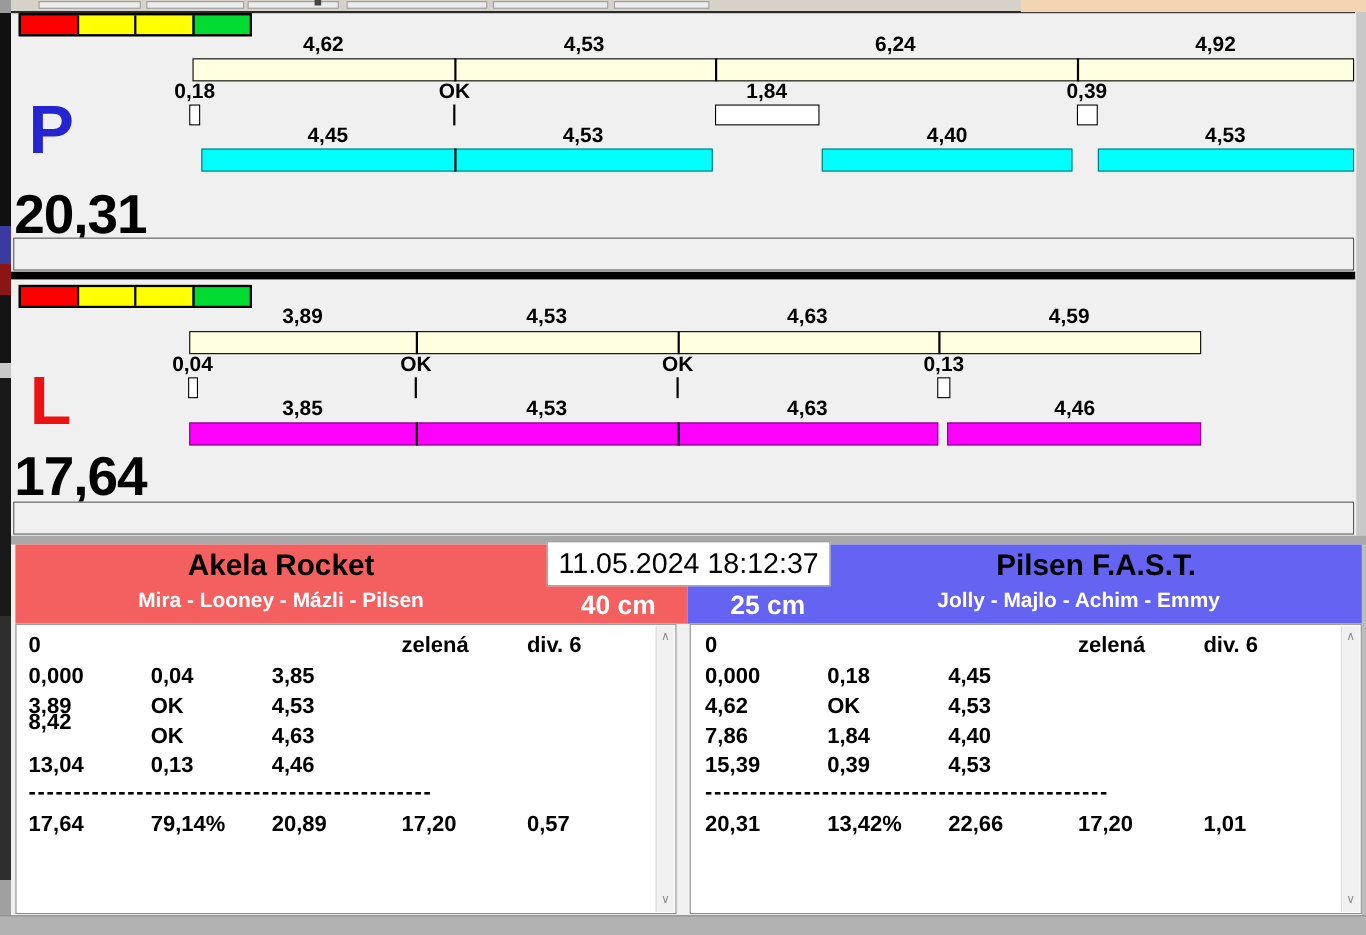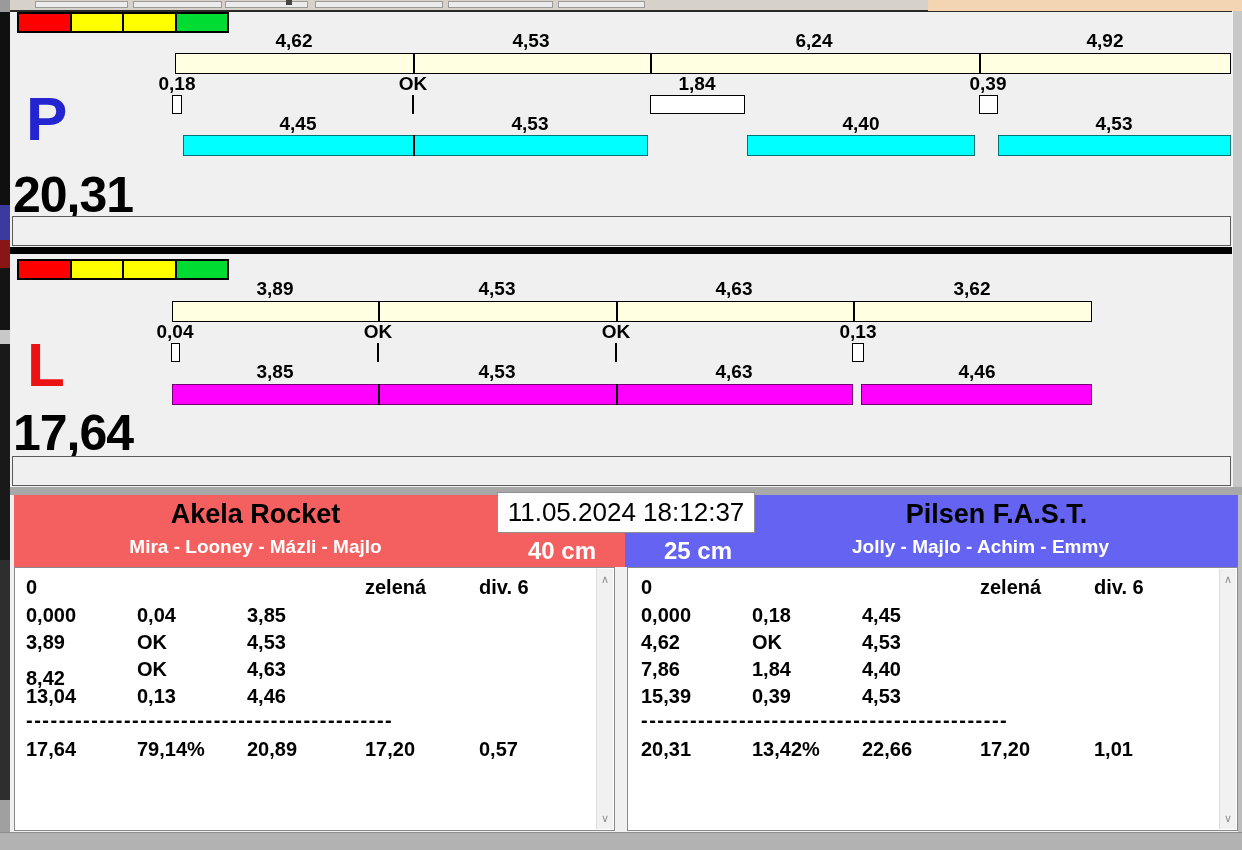--- a/index.html
+++ b/index.html
@@ -118,21 +118,21 @@
     <div class="lights" style="left:17px;top:259px">
       <div class="light" style="background-color: rgb(255, 0, 0);"></div>
       <div class="light" style="background-color: rgb(255, 255, 0);"></div>
       <div class="light" style="background-color: rgb(255, 255, 0);"></div>
       <div class="light" style="background-color: rgb(0, 220, 50);"></div>
     </div>
 
     <div class="lb" style="left:275px;top:279px">3,89</div>
     <div class="lb" style="left:497px;top:279px">4,53</div>
     <div class="lb" style="left:734px;top:279px">4,63</div>
-    <div class="lb" style="left:972px;top:279px">3,62</div>
+    <div class="lb" style="left:972px;top:279px">4,59</div>
 
     <div class="cream" style="left:172px;top:301px;width:920px">
       <i class="dv" style="left:205px"></i>
       <i class="dv" style="left:443px"></i>
       <i class="dv" style="left:680px"></i>
     </div>
 
     <div class="lb" style="left:175px;top:322px">0,04</div>
     <div class="lb" style="left:378px;top:322px">OK</div>
     <div class="lb" style="left:616px;top:322px">OK</div>
@@ -156,21 +156,21 @@
 
     <div class="letter" style="left: 27px; top: 334px; color: rgb(237, 18, 18);">L</div>
     <div class="total" style="left:13px;top:408px">17,64</div>
   </div>
 
   <div class="strip" style="top:456px"></div>
   <div id="grayband"></div>
 
   <div class="hdr" style="left: 14px; width: 611px; background-color: rgb(244, 96, 95); text-decoration: underline;">
     <div class="hdr-title" style="left:0;width:483px">Akela Rocket</div>
-    <div class="hdr-dogs" style="left:0;width:483px">Mira - Looney - Mázli - Majlo</div>
+    <div class="hdr-dogs" style="left:0;width:483px">Mira - Looney - Mázli - Pilsen</div>
     <div class="hdr-cm" style="left:498px">40 cm</div>
   </div>
   <div class="hdr" style="left: 625px; width: 613px; background-color: rgb(100, 99, 242);">
     <div class="hdr-title" style="left:130px;width:483px">Pilsen F.A.S.T.</div>
     <div class="hdr-dogs" style="left:114px;width:483px">Jolly - Majlo - Achim - Emmy</div>
     <div class="hdr-cm" style="left:23px">25 cm</div>
   </div>
 
   <div id="datetime">11.05.2024 18:12:37</div>
 
@@ -180,21 +180,21 @@
     <div class="tc" style="left:464px;top:8px">div. 6</div>
 
     <div class="tc" style="left:11px;top:36px">0,000</div>
     <div class="tc" style="left:122px;top:36px">0,04</div>
     <div class="tc" style="left:232px;top:36px">3,85</div>
 
     <div class="tc" style="left:11px;top:63px">3,89</div>
     <div class="tc" style="left:122px;top:63px">OK</div>
     <div class="tc" style="left:232px;top:63px">4,53</div>
 
-    <div class="tc" style="left:11px;top:99px">8,42</div>
+    <div class="tc" style="left:11px;top:78px">8,42</div>
     <div class="tc" style="left:122px;top:90px">OK</div>
     <div class="tc" style="left:232px;top:90px">4,63</div>
 
     <div class="tc" style="left:11px;top:117px">13,04</div>
     <div class="tc" style="left:122px;top:117px">0,13</div>
     <div class="tc" style="left:232px;top:117px">4,46</div>
 
     <div class="tc sep" style="left:11px;top:141px">---------------------------------------------</div>
 
     <div class="tc" style="left:11px;top:170px">17,64</div>

